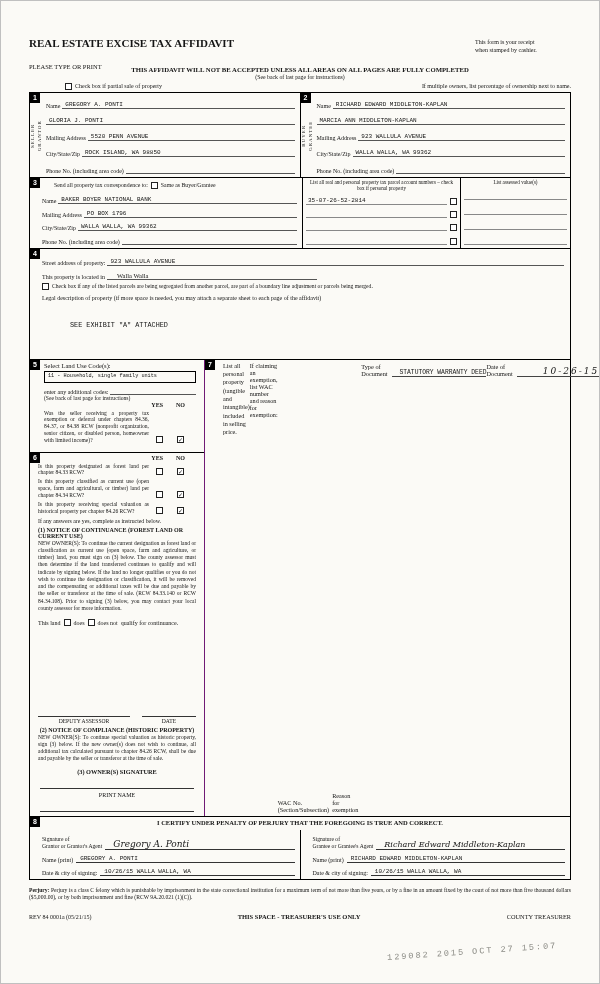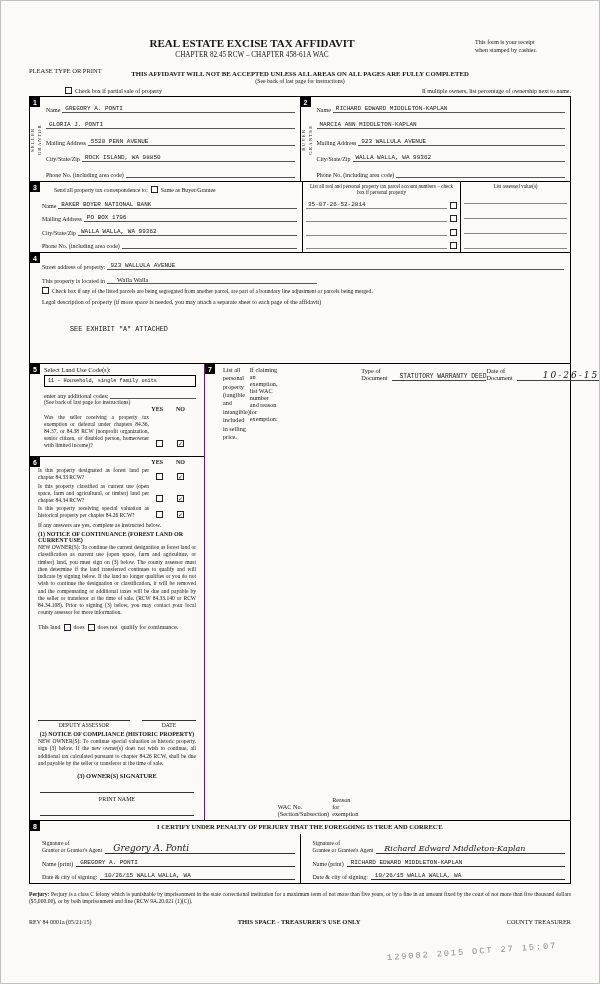--- a/index.html
+++ b/index.html
@@ -13,21 +13,21 @@
   .num{position:absolute;left:0;top:0;width:10px;height:10px;background:#000;color:#fff;font-size:7px;font-weight:bold;display:flex;align-items:center;justify-content:center;font-family:"Liberation Sans",sans-serif;z-index:2;}
   .cb{display:inline-block;flex:none;width:7px;height:7px;border:1px solid #222;background:#fff;font-size:6px;line-height:6px;text-align:center;vertical-align:-1px;overflow:hidden;}
   
   .hdr-top{display:flex;}
   .logo{width:128px;}
   .dept{font-size:6.5px;}
   .revrow{display:flex;align-items:center;gap:3px;}
   .rev{font-size:13px;font-weight:bold;}
   .swirl{width:13px;height:13px;}
   .state{font-size:6.5px;}
-  .title-wrap{flex:1;text-align:center;padding-top:12px;}
+  .title-wrap{flex:1;text-align:left;padding-top:12px;}
   .title{font-size:11px;font-weight:bold;}
   .chapter{font-size:7.2px;margin-top:2px;}
   .receipt{width:96px;font-size:6px;padding-top:14px;line-height:1.3;}
   .ptp{font-size:6.5px;display:inline-block;margin-top:3px;}
   .warning{text-align:center;font-weight:bold;font-size:6.7px;margin-top:-7px;}
   .seeback{text-align:center;font-size:5.8px;margin-top:1px;}
   .partial-row{display:flex;justify-content:space-between;align-items:center;font-size:6px;margin:3px 0 2px;padding-left:36px;}
   .partial-left{display:flex;align-items:center;gap:3px;}
   
   .row2{display:flex;}
@@ -122,21 +122,20 @@
 </head>
 <body>
 
 <div class="page">
   <div class="sheet">
 
     
     <div class="hdr-top">
       <div class="title-wrap">
         <div class="title">REAL ESTATE EXCISE TAX AFFIDAVIT</div>
-        <div class="chapter">CHAPTER 82.45 RCW – CHAPTER 458-61A WAC</div>
       </div>
       <div class="receipt">
         <div>This form is your receipt</div>
         <div>when stamped by cashier.</div>
       </div>
     </div>
     <span class="ptp">PLEASE TYPE OR PRINT</span>
     <div class="warning">THIS AFFIDAVIT WILL NOT BE ACCEPTED UNLESS ALL AREAS ON ALL PAGES ARE FULLY COMPLETED</div>
     <div class="seeback">(See back of last page for instructions)</div>
     <div class="partial-row">

